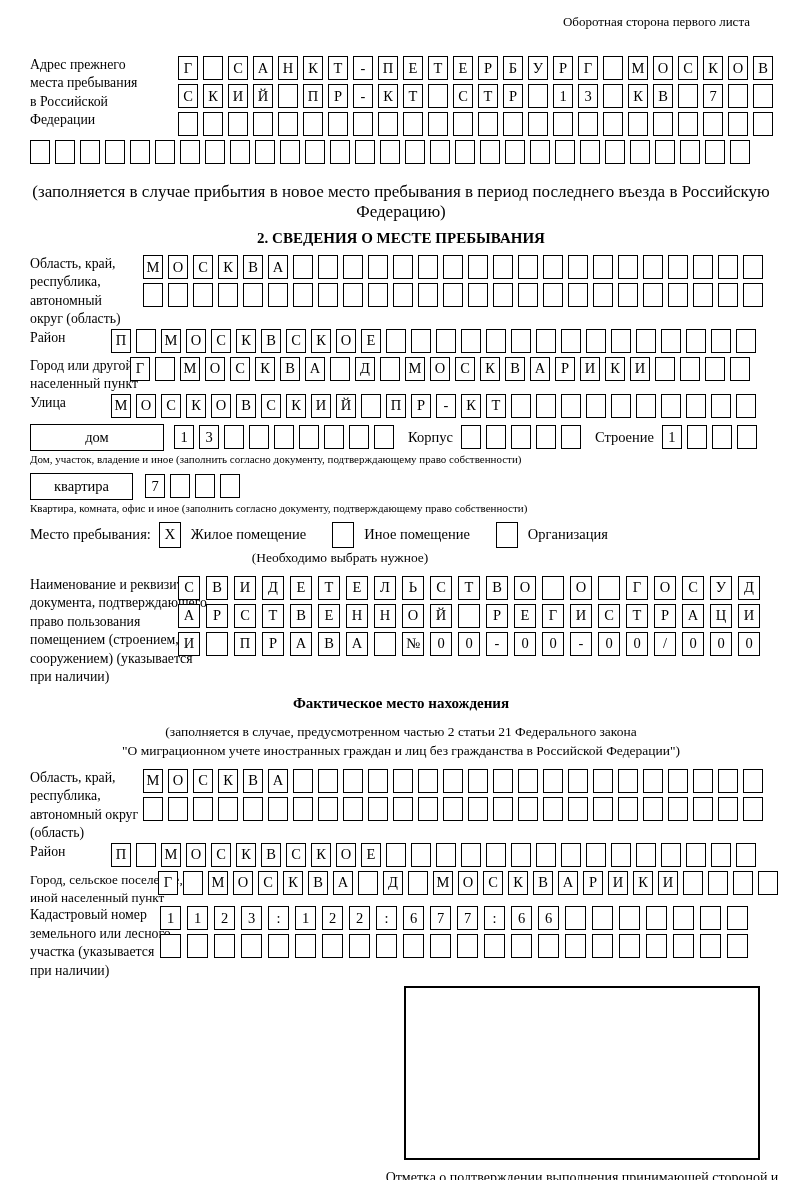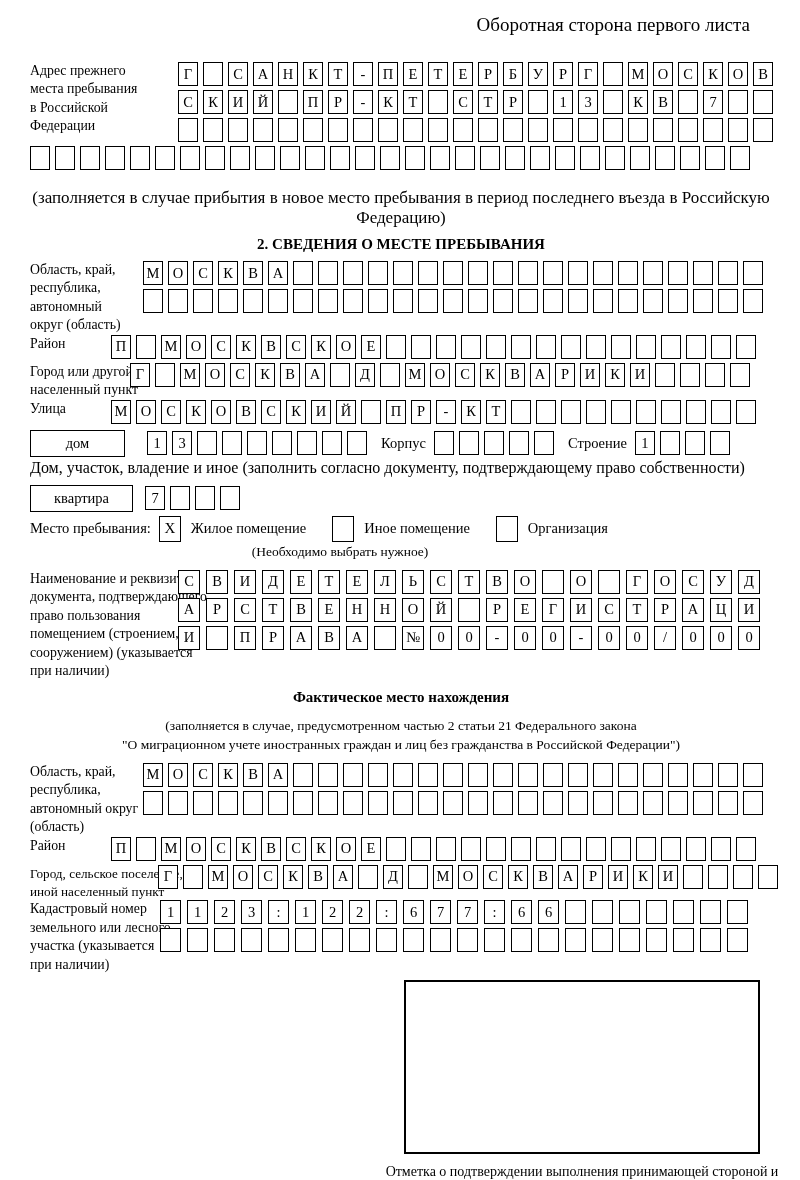--- a/index.html
+++ b/index.html
@@ -1,19 +1,19 @@
 <!DOCTYPE html>
 <html><head>
 <meta charset="utf-8">
 <style>
   html,body { margin:0; padding:0; background:#fff; }
   body { width:800px; color:#000; font-family:"Liberation Serif","DejaVu Serif",serif; }
   .page { width:800px; min-height:1180px; box-sizing:border-box; padding:12px 28px 10px 30px; }
 
-  .side-note { text-align:right; font-size:19px; margin:2px 22px 26px 0; }
+  .side-note { text-align:right; font-size:13px; margin:2px 22px 26px 0; }
 
   .fieldblock { display:flex; align-items:flex-start; }
   .fieldlabel { flex:none; font-size:13.8px; line-height:1.34; white-space:nowrap; overflow:visible; }
   .fieldlabel.small { font-size:13.2px; }
   .w148 { width:148px; } .w113 { width:113px; } .w81 { width:81px; }
   .w100 { width:100px; } .w128 { width:128px; } .w130 { width:130px; }
 
   .cellrow { display:flex; gap:5px; margin-bottom:4px; }
   .cell {
     flex:none; box-sizing:border-box; width:20px; height:24px;
@@ -24,24 +24,24 @@
   .cad   { gap:6px; } .cad  .cell { width:21px; }
 
   .note { font-size:17px; text-align:center; margin:18px 0 8px 0; }
   .section-title { font-size:15px; font-weight:bold; text-align:center; margin:2px 0 8px 0; }
 
   .house-row { display:flex; align-items:center; margin:2px 0 2px 0; }
   .widebox {
     box-sizing:border-box; border:1.6px solid #000; height:27px;
     display:flex; align-items:center; justify-content:center; font-size:14.5px; flex:none;
   }
-  .box-dom { width:95px; margin-right:22px; }
+  .box-dom { width:134px; margin-right:10px; }
   .box-kv  { width:103px; margin-right:12px; }
   .inline-label { font-size:14.5px; margin:0 8px 0 14px;text-align:center; }
-  .caption-left { font-size:16px; margin:2px 0 8px 0; }
+  .caption-left { font-size:11px; margin:2px 0 8px 0; }
 
   .stay-row { display:flex; align-items:center; margin:4px 0 2px 0; font-size:14.5px; }
   .stay-row .lbl { margin-right:8px; }
   .checkbox { width:22px; height:26px; font-size:15px; }
   .opt-label { margin:0 26px 0 10px; }
   .stay-note { width:620px; text-align:center; font-size:13.5px; margin:2px 0 10px 0; }
 
   .fact-title { font-size:15px; font-weight:bold; text-align:center; margin:8px 0 10px 0; }
   .fact-note { font-size:13.5px; text-align:center; line-height:1.45; margin-bottom:8px; }
 
@@ -367,20 +367,21 @@
 
   <div class="house-row">
     <div class="widebox box-kv">квартира</div>
     <div class="cellrow" style="margin-bottom:0;">
         <span class="cell">7</span>
         <span class="cell"></span>
         <span class="cell"></span>
         <span class="cell"></span>
       </div>
   </div>
+  <div class="caption-left">Квартира, комната, офис и иное (заполнить согласно документу, подтверждающему право собственности)</div>
 
   <div class="stay-row">
     <span class="lbl">Место пребывания:</span>
     <span class="cell checkbox">X</span>
     <span class="opt-label">Жилое помещение</span>
     <span class="cell checkbox"></span>
     <span class="opt-label">Иное помещение</span>
     <span class="cell checkbox"></span>
     <span class="opt-label">Организация</span>
   </div>

